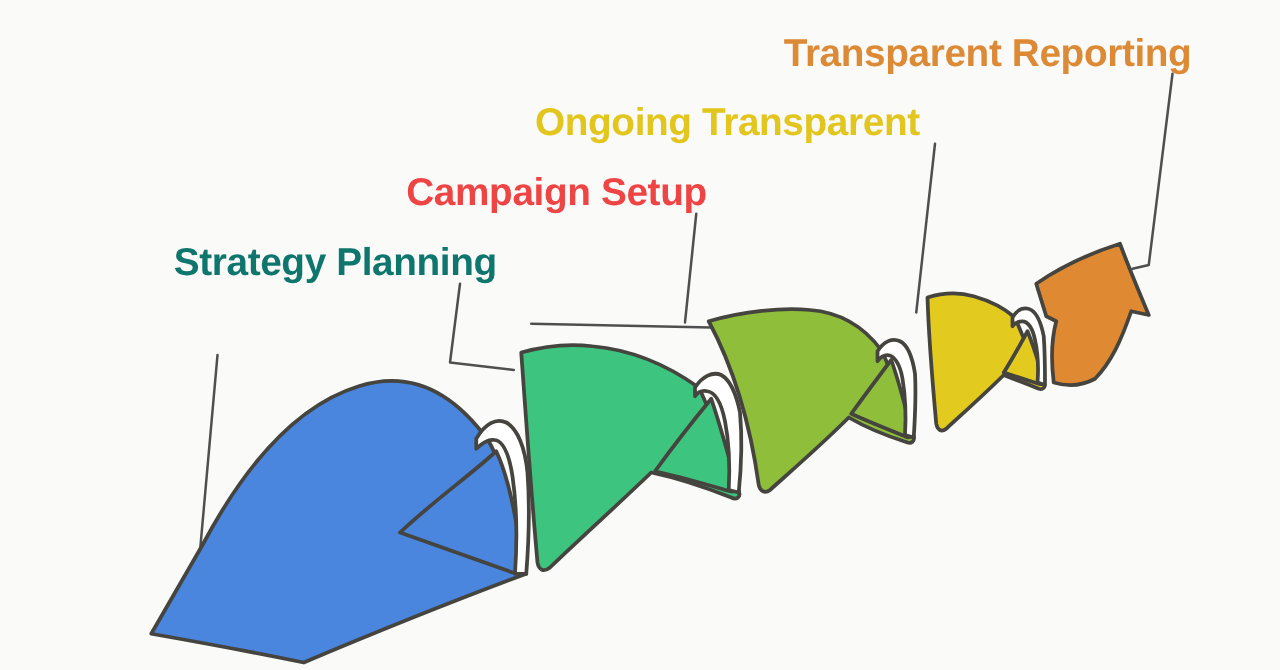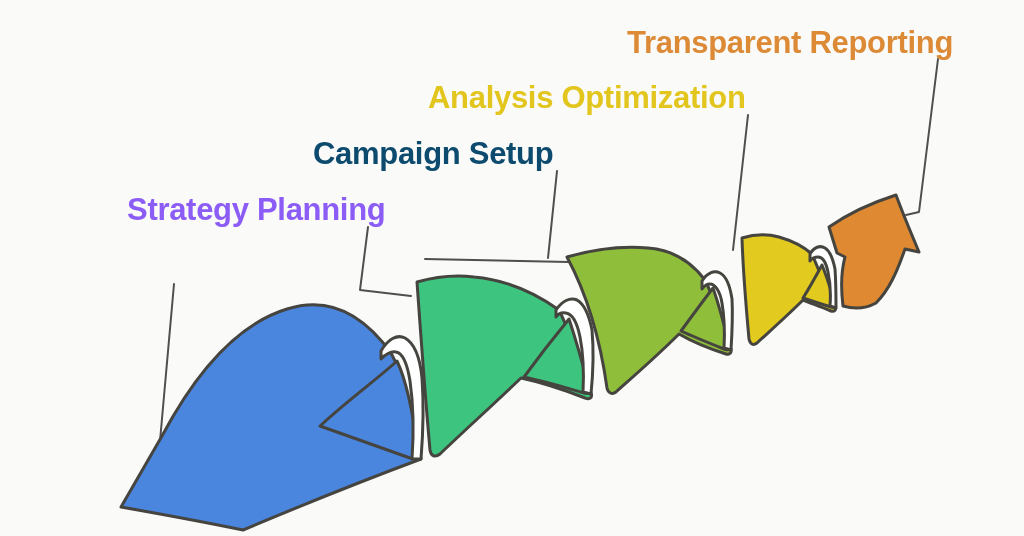--- a/index.html
+++ b/index.html
@@ -138,17 +138,17 @@
                C 814,247 820,245 825,248
                C 830,251 833,259 835,269
                C 836,283 836,296 836,308
                L 830,306
                C 831,293 830,281 828,272
                C 826,262 822,257 818,257
                C 815,257 812,258 810,261 Z"></path>
     </g>
   </svg>
 
-  <div id="label-2" class="step-label" style="color: #8b5cf6;">Strategy Planning</div>
-  <div id="label-3" class="step-label" style="color: #0c4a6e;">Campaign Setup</div>
-  <div id="label-4" class="step-label" style="color: rgb(226, 197, 29);">Analysis Optimization</div>
+  <div id="label-2" class="step-label" style="color: #0f766e; margin-left: 12px;">Strategy Planning</div>
+  <div id="label-3" class="step-label" style="color: #ef4444; margin-left: 12px;">Campaign Setup</div>
+  <div id="label-4" class="step-label" style="color: rgb(226, 197, 29);">Ongoing Transparent</div>
   <div id="label-5" class="step-label" style="color: rgb(220, 138, 54);">Transparent Reporting</div>
 </div>
 
 </body></html>

